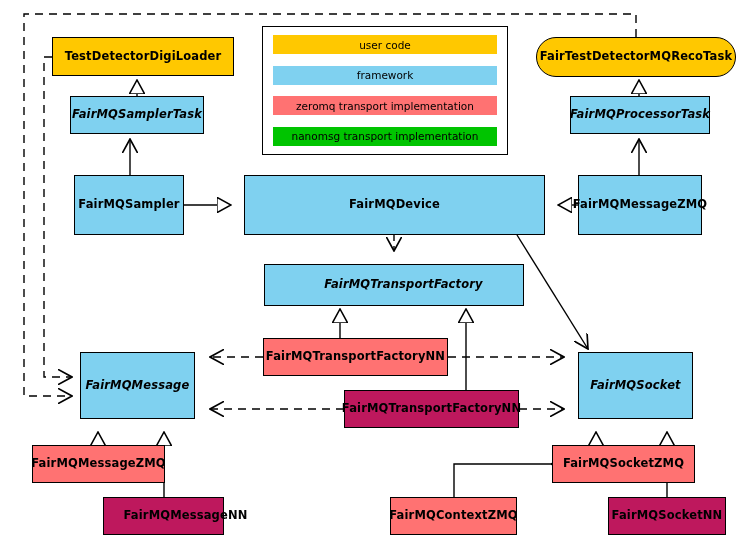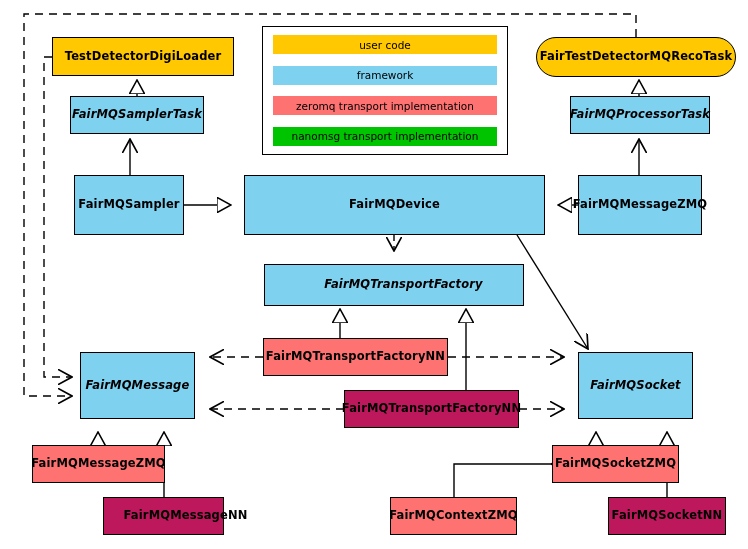--- a/index.html
+++ b/index.html
@@ -130,20 +130,20 @@
       </div>
       <div class="node zmq" style="left: 32px; top: 445px; width: 133px; height: 38px;">
         <span>FairMQMessageZMQ</span>
       </div>
       <div class="node nn" style="left: 103px; top: 497px; width: 121px; height: 38px; padding-left: 44px;">
         <span>FairMQMessageNN</span>
       </div>
       <div class="node zmq" style="left: 390px; top: 497px; width: 127px; height: 38px;">
         <span>FairMQContextZMQ</span>
       </div>
-      <div class="node zmq" style="left: 552px; top: 445px; width: 127px; height: 38px;">
+      <div class="node zmq" style="left: 552px; top: 445px; width: 143px; height: 38px;">
         <span>FairMQSocketZMQ</span>
       </div>
       <div class="node nn" style="left: 608px; top: 497px; width: 118px; height: 38px;">
         <span>FairMQSocketNN</span>
       </div>
     </div>
 </div>
 
 </body></html>

